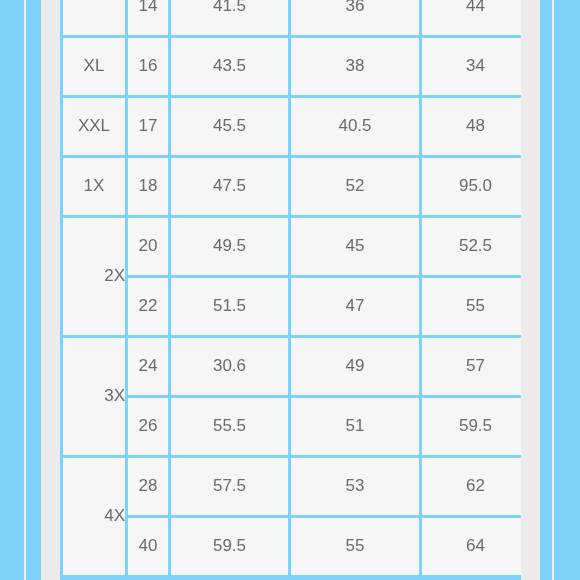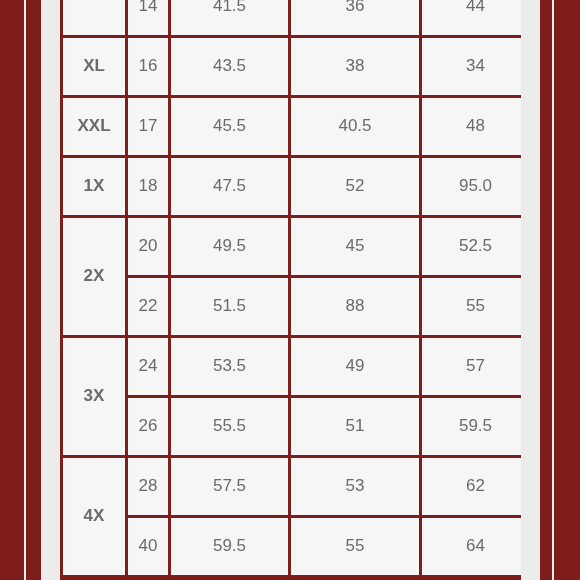--- a/index.html
+++ b/index.html
@@ -11,21 +11,21 @@
     width: 580px;
     height: 580px;
     overflow: hidden;
     font-family: "Liberation Sans", sans-serif;
   }
 
   #page {
     position: relative;
     width: 580px;
     height: 580px;
-    background: #7f1d1d;
+    background: #7dd3fc;
     overflow: hidden;
   }
 
   
   .page-rule {
     position: absolute;
     top: 0;
     width: 2px;
     height: 580px;
     background: #f1f1f1;
@@ -71,28 +71,28 @@
     font-size: 17px;
     line-height: 1.2;
     text-align: center;
     vertical-align: middle;
     height: 57px;
     padding: 0;
     border: 0;
     font-family: "Liberation Sans", sans-serif;
   }
 
-  td.col-size  { width: 62px; font-weight: bold; }
+  td.col-size  { width: 62px; }
   td.col-num   { width: 40px; }
   td.col-bust  { width: 117px; }
   td.col-waist { width: 128px; }
   td.col-hip   { width: 107px; }
 
   
-  td.span2 { height: 117px; }
+  td.span2 { height: 117px; text-align: right; }
 </style>
 </head>
 <body>
 
 <div id="page">
 
   <div class="page-rule left"></div>
   <div class="page-rule right"></div>
 
   <div class="gutter left"></div>
@@ -132,27 +132,27 @@
           <tr>
             <td class="col-size span2" rowspan="2">2X</td>
             <td class="col-num">20</td>
             <td class="col-bust">49.5</td>
             <td class="col-waist">45</td>
             <td class="col-hip">52.5</td>
           </tr>
           <tr>
             <td class="col-num">22</td>
             <td class="col-bust">51.5</td>
-            <td class="col-waist">88</td>
+            <td class="col-waist">47</td>
             <td class="col-hip">55</td>
           </tr>
           <tr>
             <td class="col-size span2" rowspan="2">3X</td>
             <td class="col-num">24</td>
-            <td class="col-bust">53.5</td>
+            <td class="col-bust">30.6</td>
             <td class="col-waist">49</td>
             <td class="col-hip">57</td>
           </tr>
           <tr>
             <td class="col-num">26</td>
             <td class="col-bust">55.5</td>
             <td class="col-waist">51</td>
             <td class="col-hip">59.5</td>
           </tr>
           <tr>

